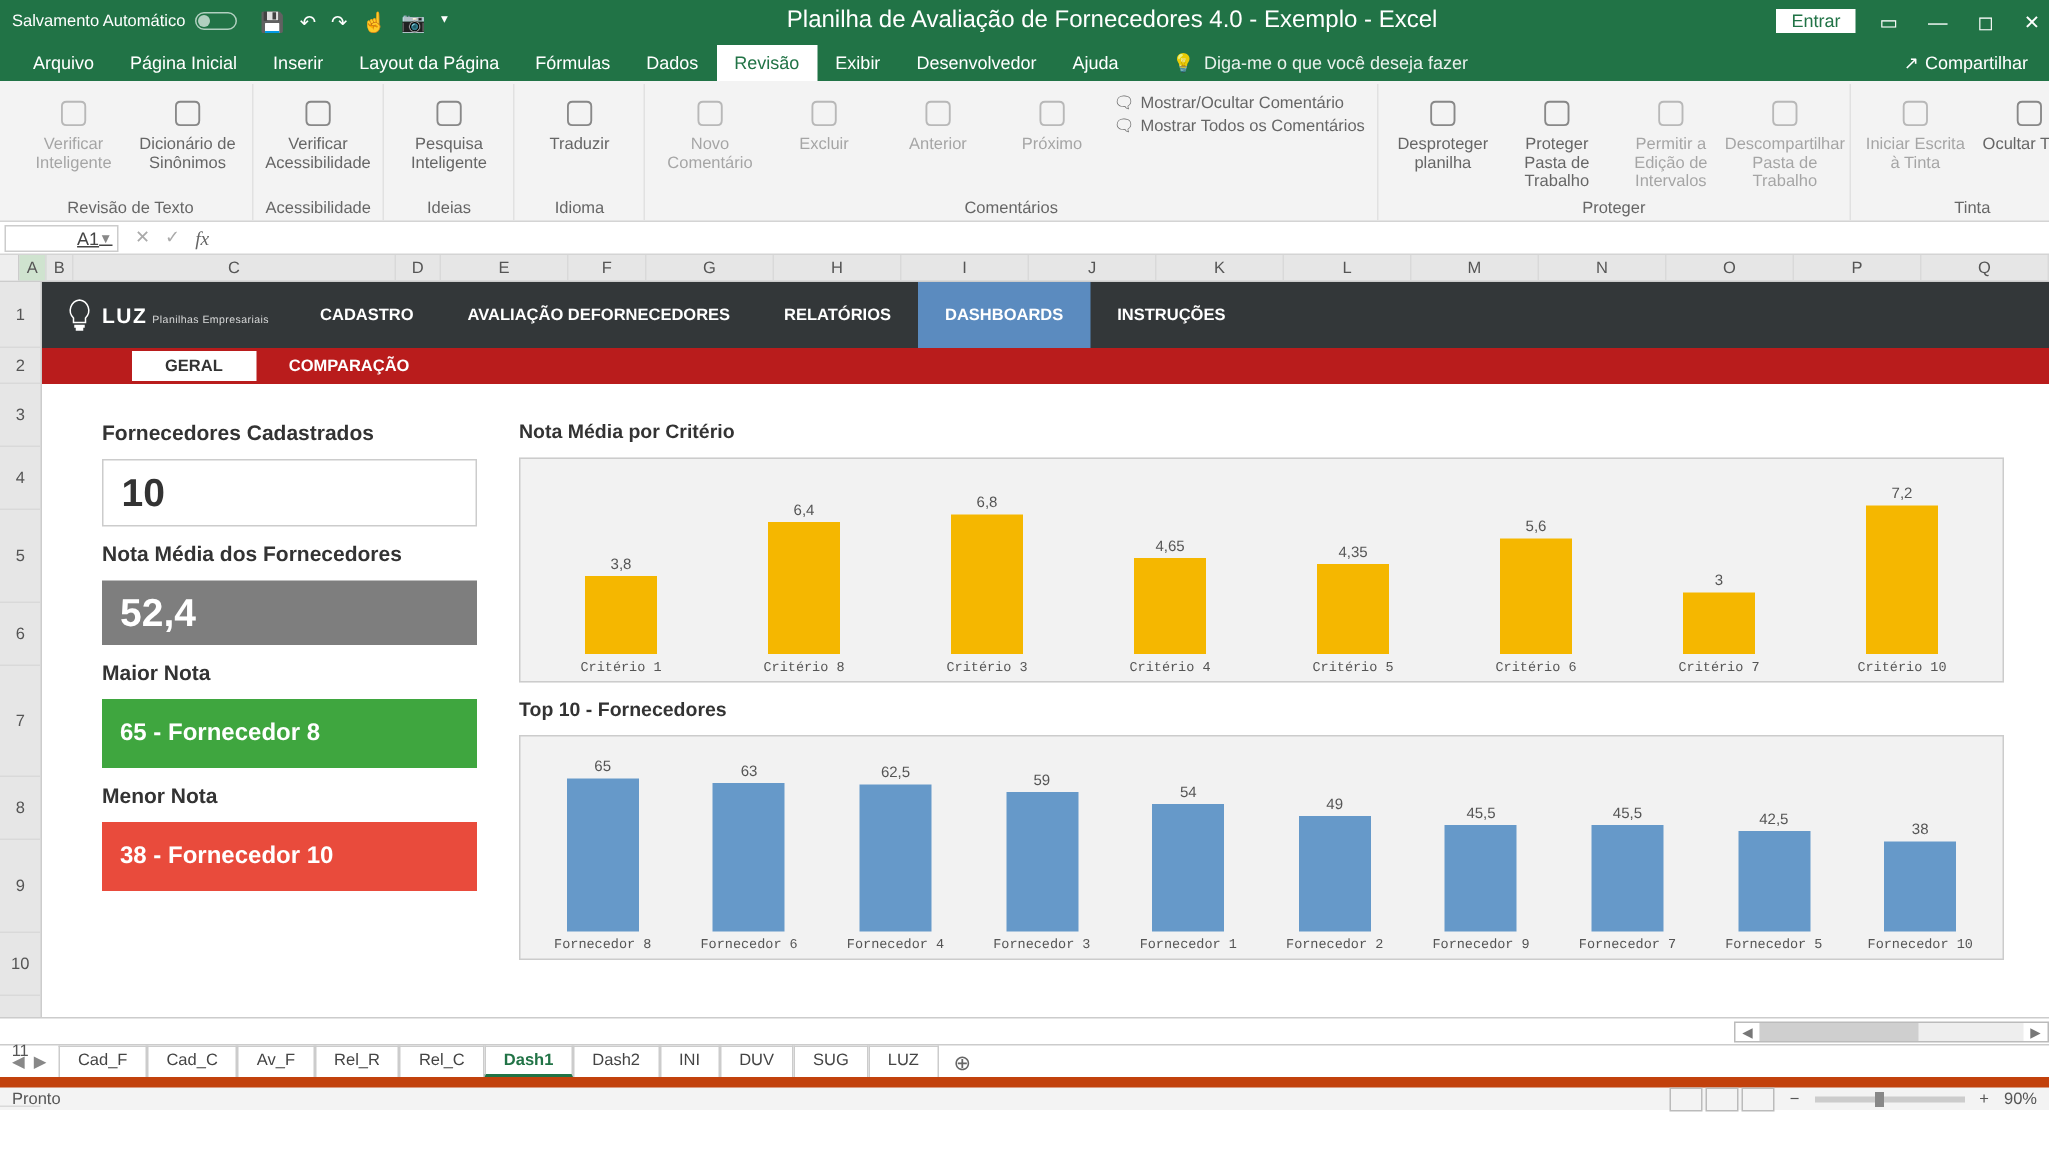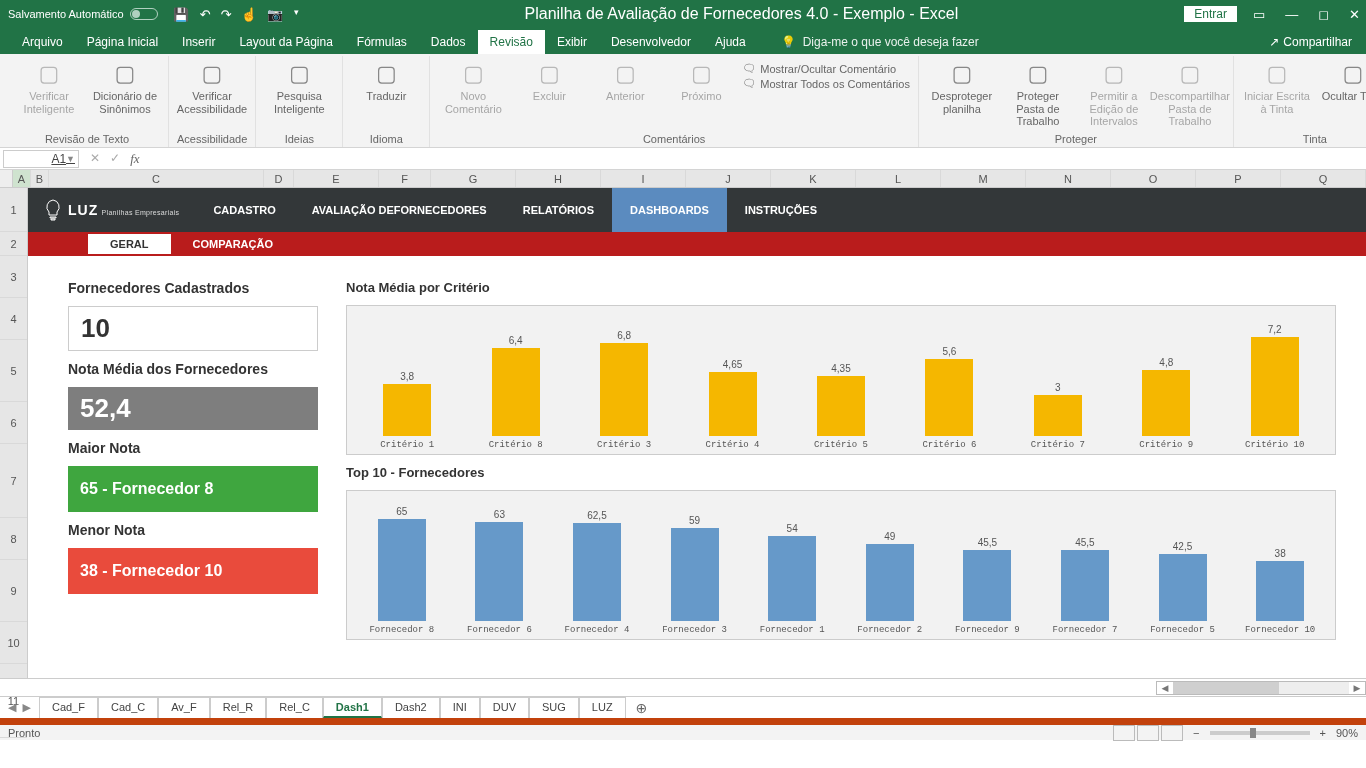--- a/index.html
+++ b/index.html
@@ -364,25 +364,20 @@
                 <div class="barval">5,6</div>
                 <div class="bar o" style="height: 77px;"></div>
                 <div class="barlabel">Critério 6</div>
               </div>
               <div class="barwrap">
                 <div class="barval">3</div>
                 <div class="bar o" style="height: 41.25px;"></div>
                 <div class="barlabel">Critério 7</div>
               </div>
               <div class="barwrap">
-                <div class="barval">4,8</div>
-                <div class="bar o" style="height: 66px;"></div>
-                <div class="barlabel">Critério 9</div>
-              </div>
-              <div class="barwrap">
                 <div class="barval">7,2</div>
                 <div class="bar o" style="height: 99px;"></div>
                 <div class="barlabel">Critério 10</div>
               </div>
             </div>
           </div>
           <div class="chart-title">Top 10 - Fornecedores</div>
           <div class="chart-box">
             <div class="bars">
               <div class="barwrap">

